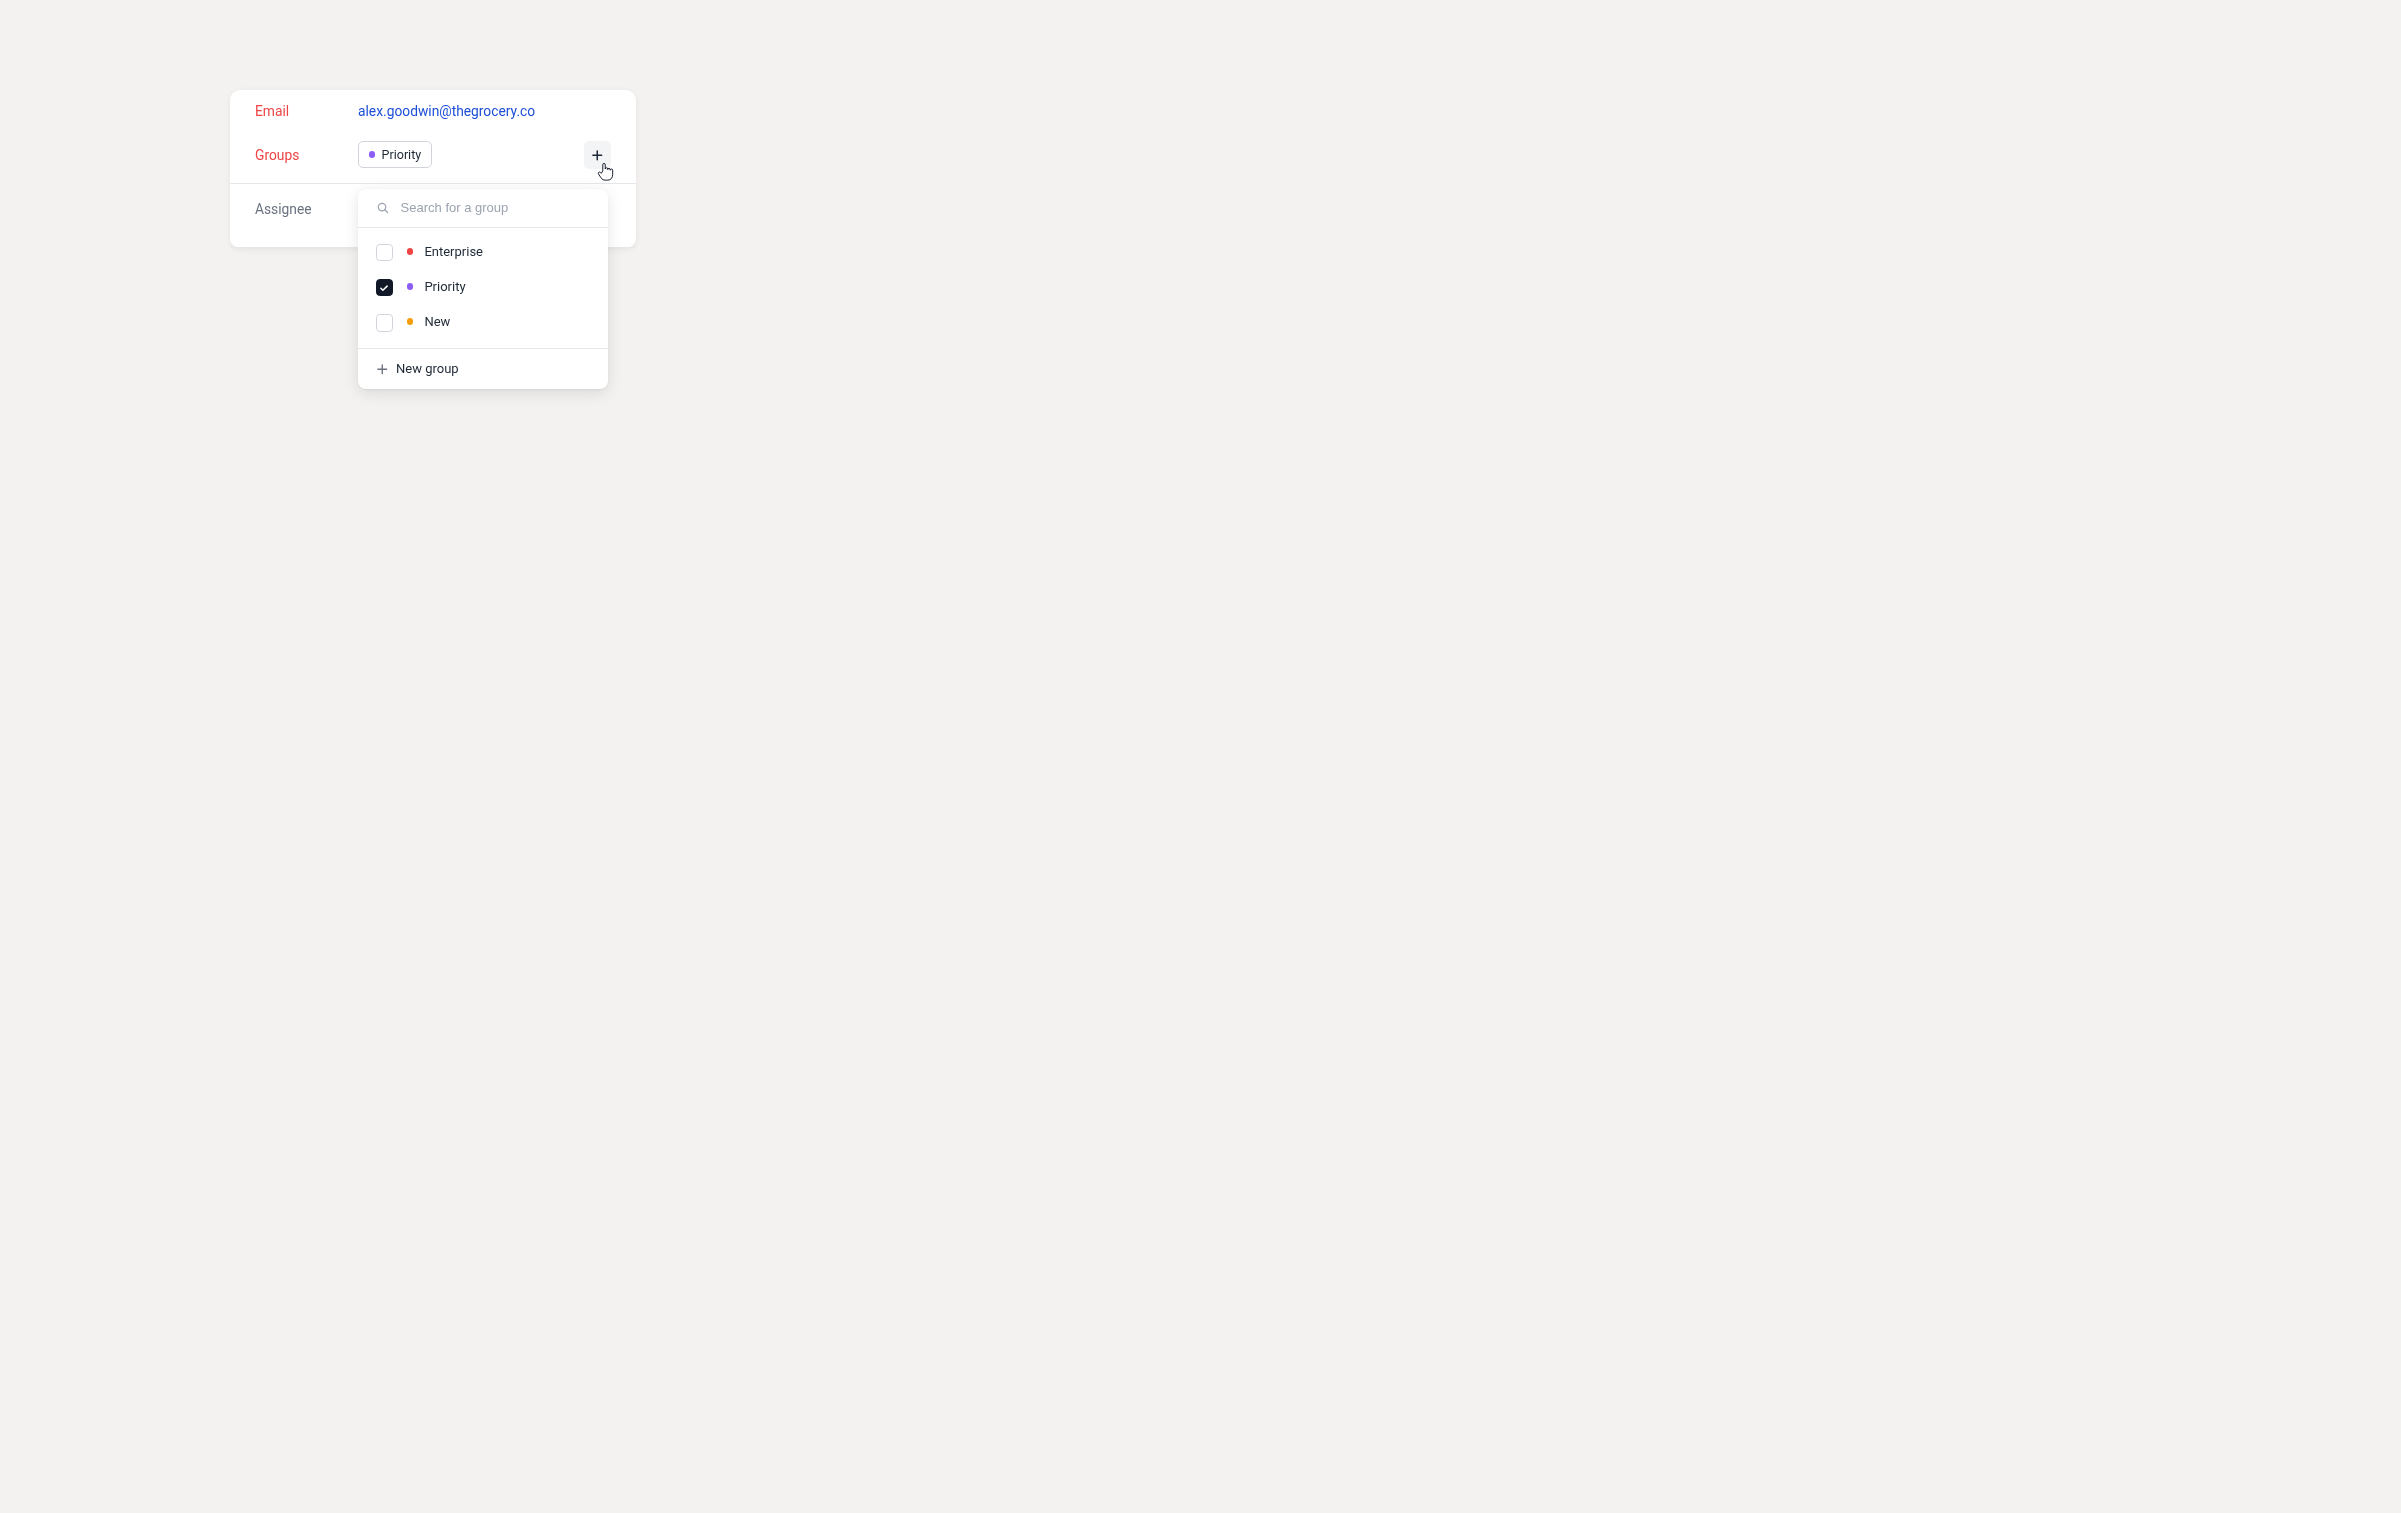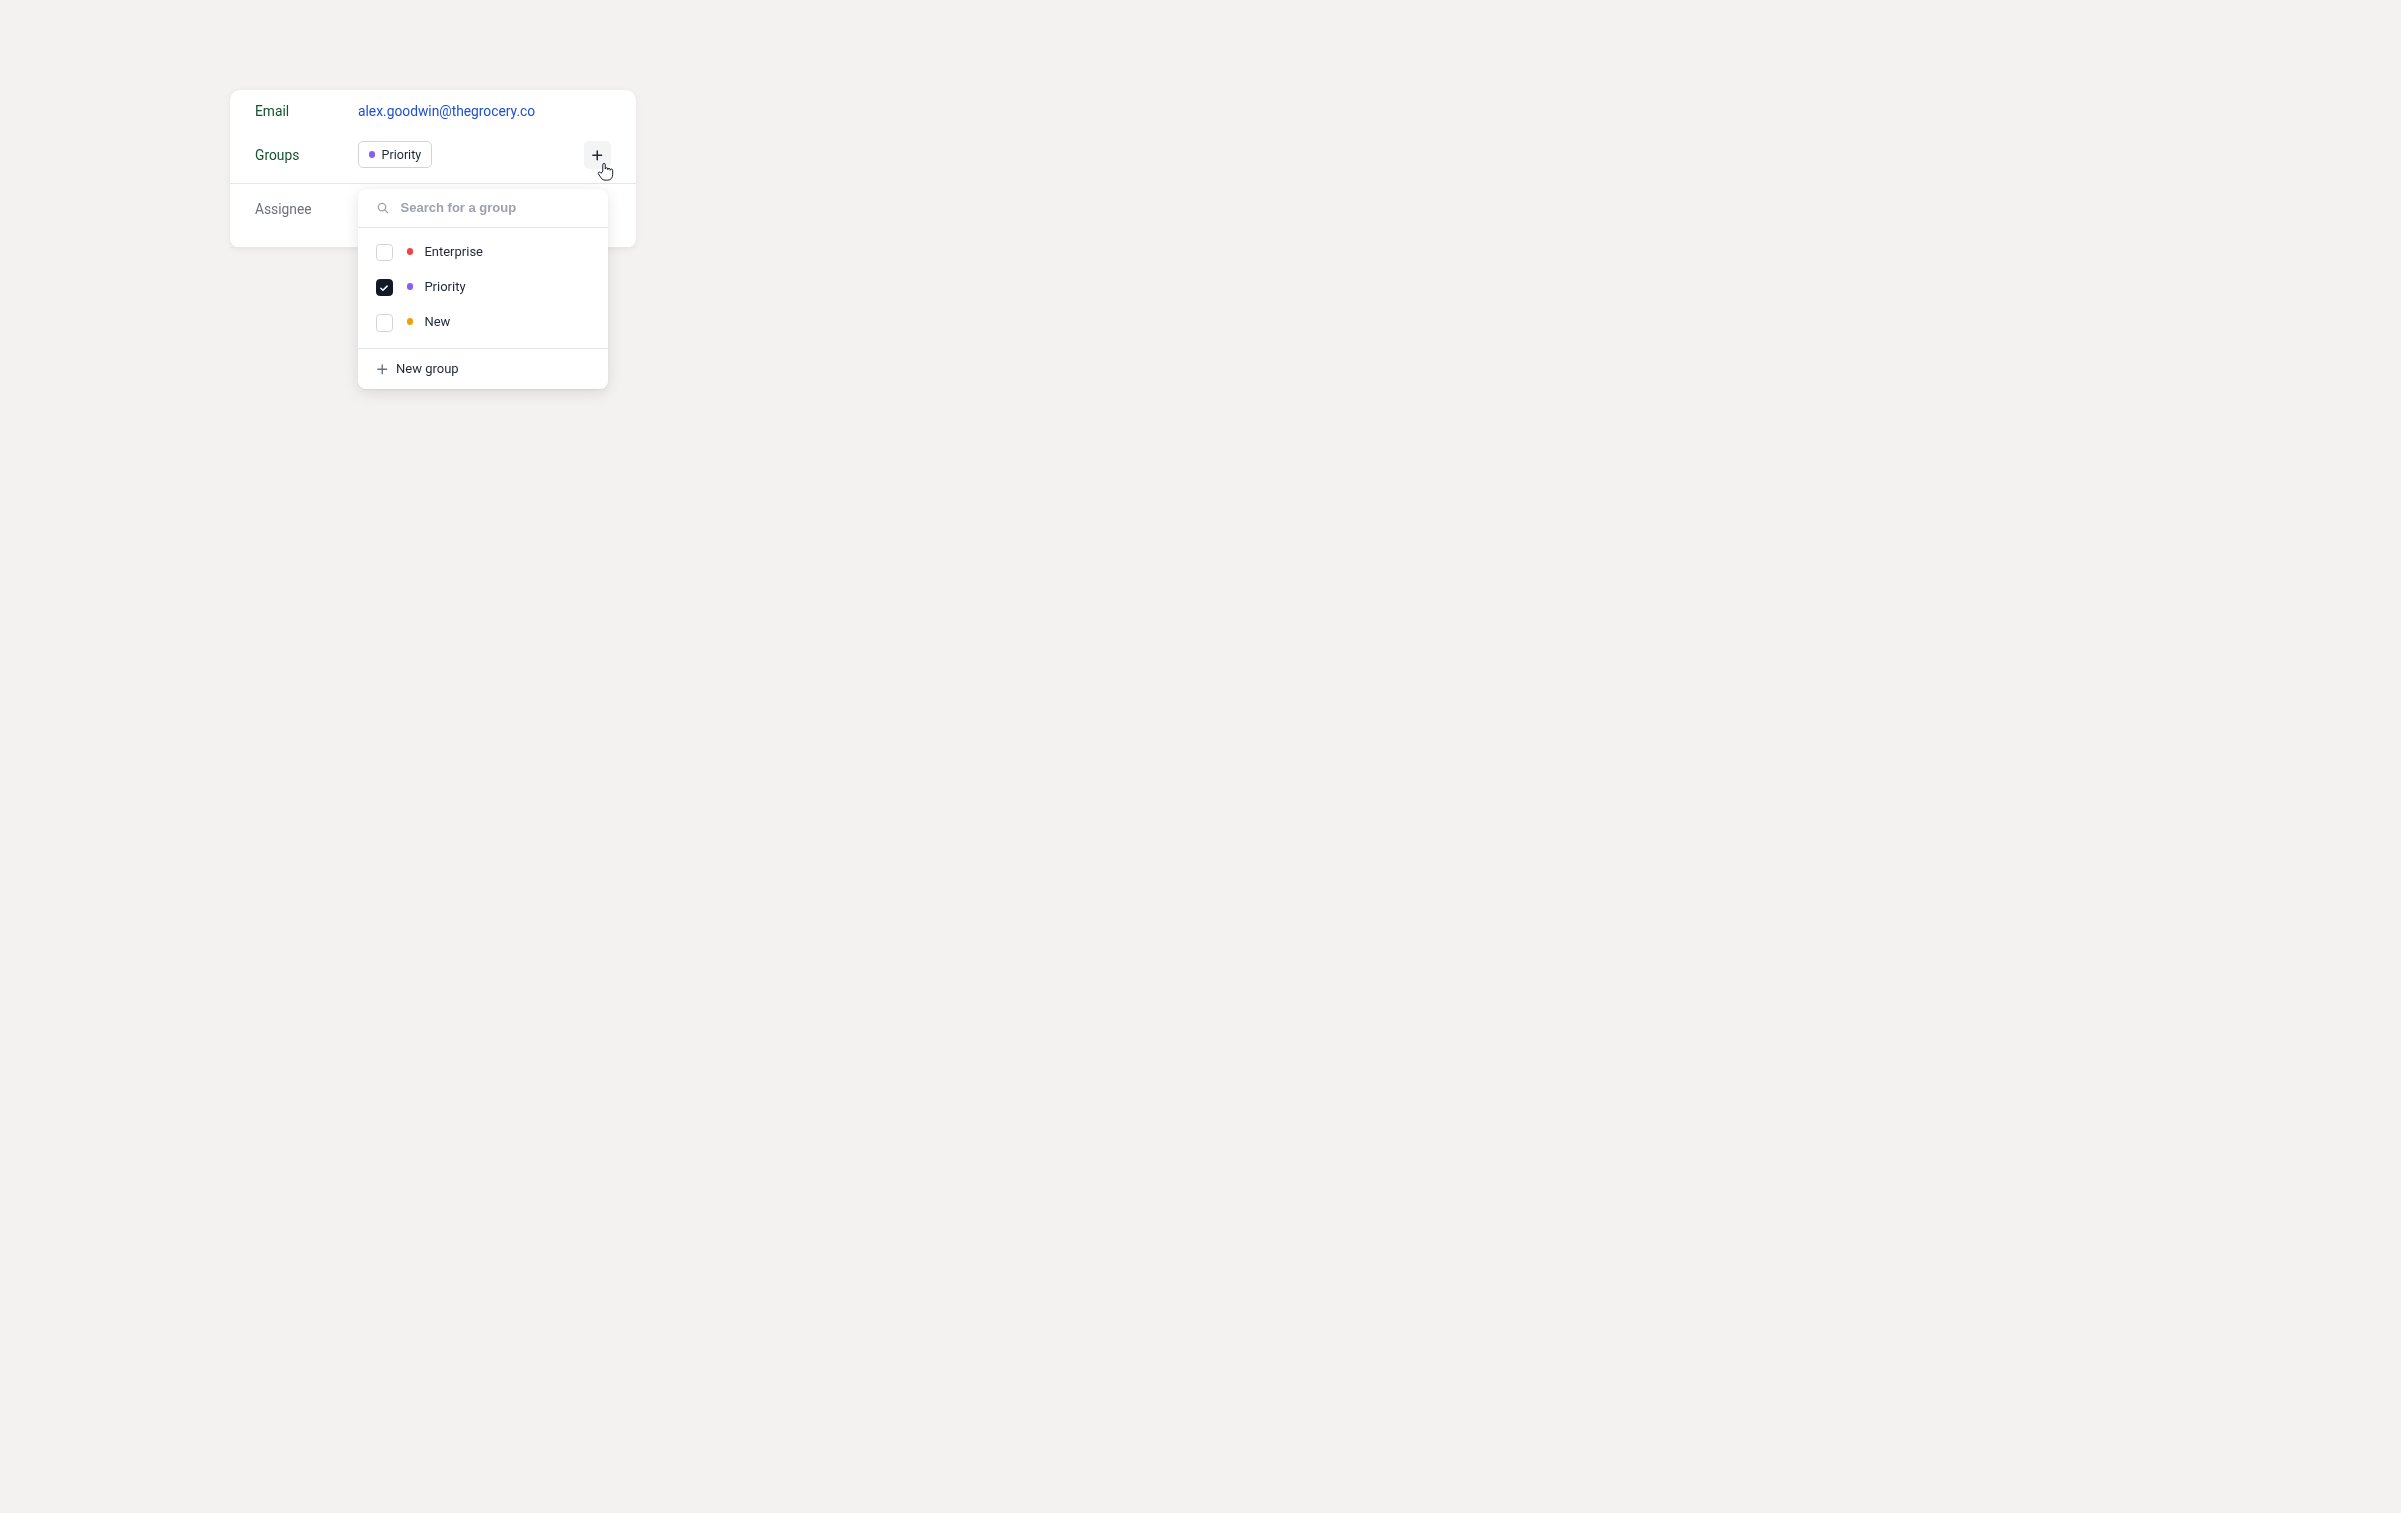--- a/index.html
+++ b/index.html
@@ -20,21 +20,21 @@
       box-shadow: 0 1.3px 6.3px rgba(0,0,0,0.06);
       overflow: visible;
     }
     .row {
       display: flex;
       align-items: center;
       padding: 12.5px 25px;
       font-size: 13.8px;
     }
     .row-label {
-      color: #14532d;
+      color: #ef4444;
       width: 103px;
       flex-shrink: 0;
     }
     .row-value {
       color: #1d4ed8;
     }
     .divider {
       height: 0.6px;
       background: #e5e7eb;
       width: 100%;
@@ -98,21 +98,20 @@
       padding: 11.3px 17.5px;
       border-bottom: 0.6px solid #e5e7eb;
     }
     .search-input {
       border: none;
       outline: none;
       font-size: 13px;
       color: #8b5cf6;
       flex: 1;
       background: transparent;
-      font-weight: bold;
     }
     .search-input::placeholder {
       color: #9ca3af;
     }
     .options {
       padding: 7.5px 0;
       border-bottom: 0.6px solid #e5e7eb;
     }
     .option {
       display: flex;

